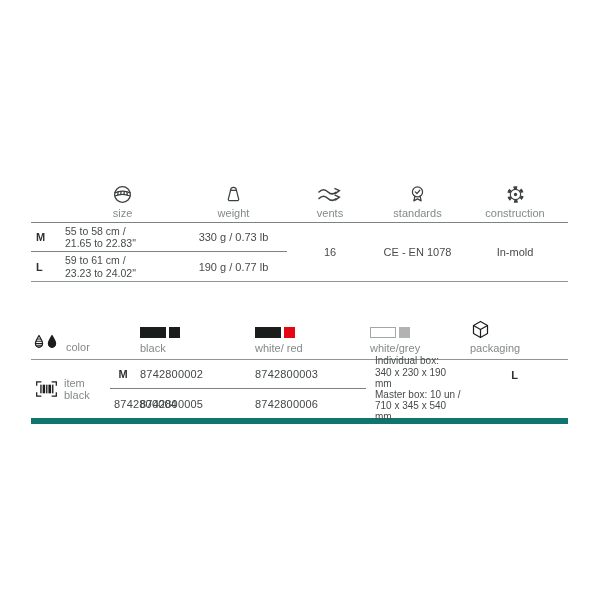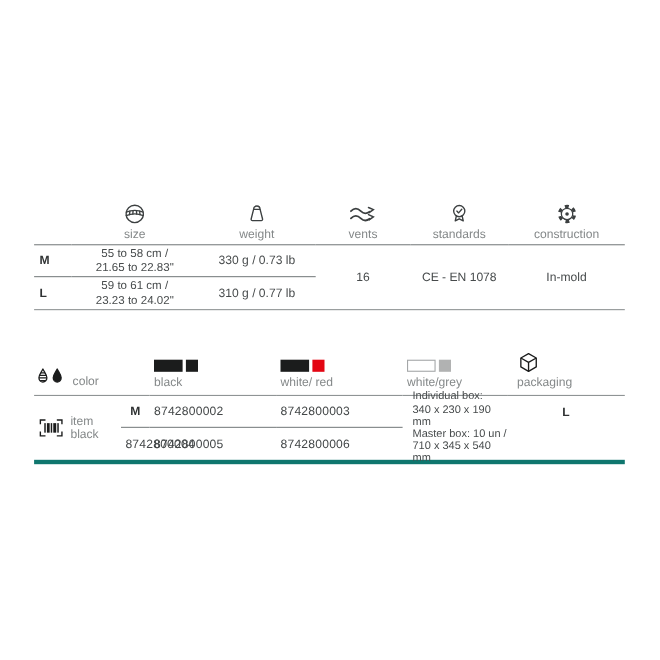--- a/index.html
+++ b/index.html
@@ -14,34 +14,34 @@
     grid-template-rows:40px 29px 29px;
     border-bottom:1px solid #8f9495;
   }
   .hcell{display:flex;flex-direction:column;align-items:center;justify-content:flex-end;
          padding-bottom:3px;border-bottom:1px solid #7d8283;}
   .hcell .icon{margin-bottom:2px;}
   .hlabel{font-size:11px;color:#848889;line-height:1;}
   .rowlabel{display:flex;align-items:center;padding-left:5px;
             font-size:11px;font-weight:bold;color:#2f3233;}
   .cell-mid{border-bottom:1px solid #7d8283;}
-  .sizecell{display:flex;flex-direction:column;align-items:center;justify-content:center;
+  .sizecell{display:flex;flex-direction:column;align-items:flex-start;justify-content:center;
             font-size:10.5px;color:#474b4c;line-height:1.15;text-align:center;}
   .valcell{display:flex;align-items:center;justify-content:center;
            font-size:11px;color:#474b4c;}
   .spancell{grid-row:span 2;display:flex;align-items:center;justify-content:center;
             font-size:11px;color:#474b4c;}
 
   
   .item-table{
     position:absolute;left:31px;top:322px;width:537px;
     display:grid;
     grid-template-columns:79px 26px 115px 115px 95px 107px;
     grid-template-rows:38px 29px 29px;
-    border-bottom:4px solid #0f766e;
+    border-bottom:6px solid #0f766e;
   }
   .bb{border-bottom:1px solid #8f9495;}
   .bbd{border-bottom:1px solid #7d8283;}
   .colorlabel-cell{grid-column:1 / 3;display:flex;align-items:flex-end;gap:6px;
                    padding:0 0 6px 2px;}
   .colorlabel-cell .txt{font-size:11px;color:#848889;line-height:1;}
   .colorway-cell{display:flex;flex-direction:column;justify-content:flex-end;
                  padding:0 0 5px 4px;}
   .swatches{display:flex;gap:3px;align-items:flex-start;}
   .swatch-main{width:26px;height:11px;}
@@ -136,21 +136,21 @@
 
     <div class="spancell">16</div>
     <div class="spancell">CE - EN 1078</div>
     <div class="spancell">In-mold</div>
 
     <div class="rowlabel">L</div>
     <div class="sizecell">
       <span>59 to 61 cm /</span>
       <span>23.23 to 24.02"</span>
     </div>
-    <div class="valcell">310 g / 0.77 lb</div>
+    <div class="valcell">190 g / 0.77 lb</div>
   </div>
 
   <div class="item-table">
 
     <div class="colorlabel-cell bb">
       <span class="icon">
         <svg width="27" height="19" viewBox="0 0 27 19" fill="none" stroke="#1b1c1c" stroke-width="1.2" stroke-linejoin="round">
           <defs>
             <clipPath id="dropclip">
                 <path d="M6 1.5 C4.4 4.6 2.4 6.9 2.4 9.4 a3.6 3.9 0 0 0 7.2 0 C9.6 6.9 7.6 4.6 6 1.5 Z"></path>

